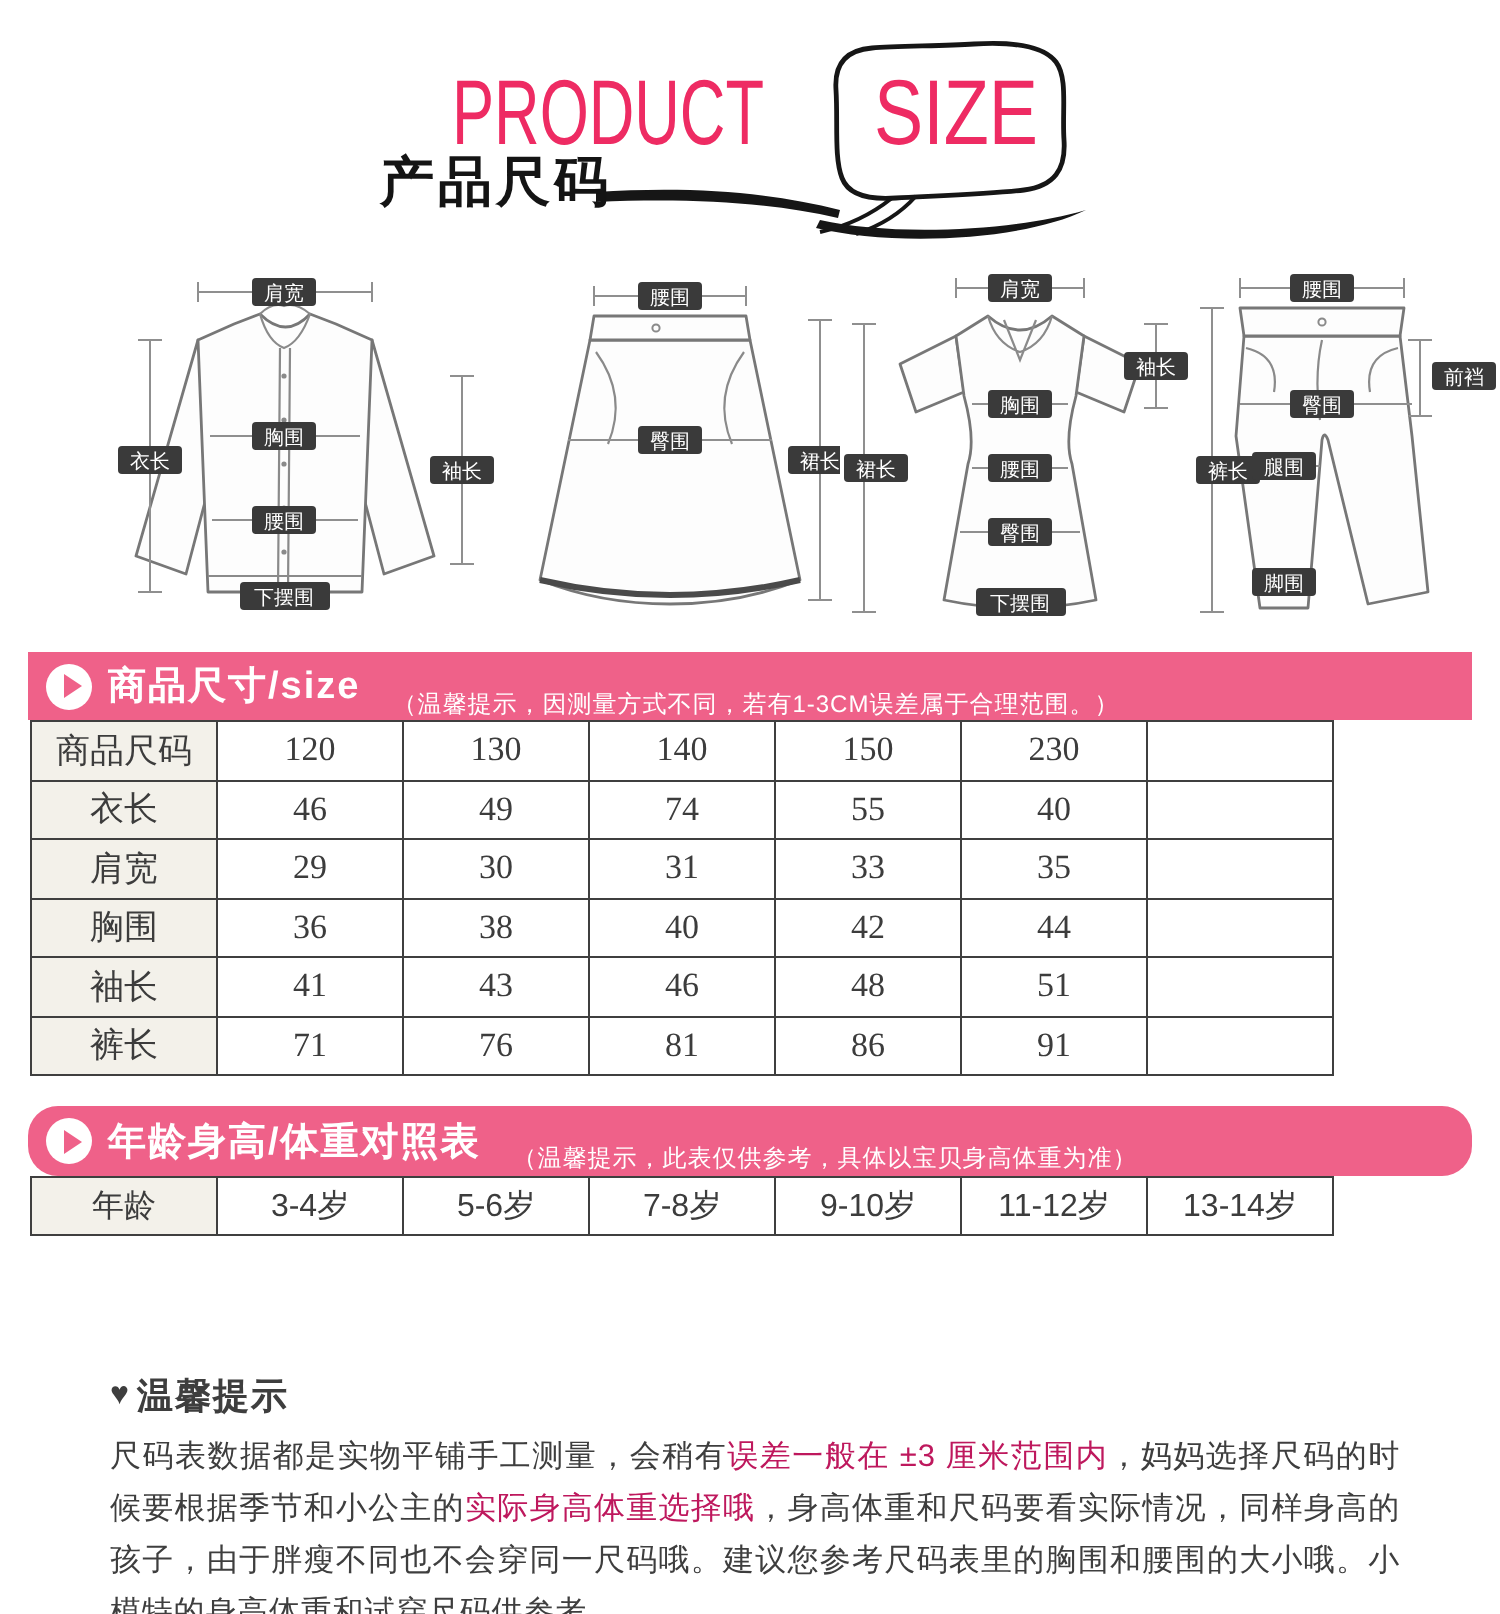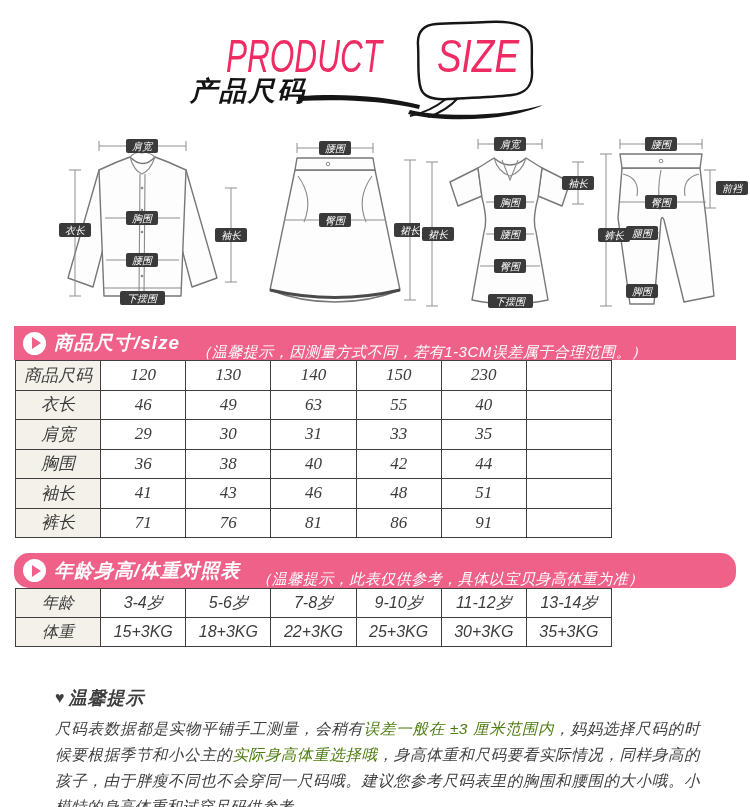--- a/index.html
+++ b/index.html
@@ -1,17 +1,17 @@
 <!DOCTYPE html>
 <html><head>
 <meta charset="utf-8">
 <style>
   html,body{margin:0;padding:0;background:#fff;}
   .page{position:relative;width:750px;height:807px;background:#ffffff;overflow:hidden;
-        font-family:"Liberation Sans", sans-serif;font-style:italic;}
+        font-family:"Liberation Sans", sans-serif;}
   svg text{font-family:"Liberation Sans", sans-serif;}
 
   
   .header-svg{position:absolute;left:0;top:15px;}
 
   
   .diagrams{position:absolute;left:0;top:130px;width:750px;height:192px;}
   .diagram{position:absolute;top:0;}
   .d-shirt{left:35px;}
   .d-skirt{left:250px;}
@@ -26,37 +26,37 @@
   
   .bar{position:absolute;left:14px;width:722px;height:34px;background:#ef6189;
        display:flex;align-items:center;color:#fff;}
   .bar1{top:326px;}
   .bar2{top:553px;height:35px;border-radius:15px;}
   .play{width:23px;height:23px;border-radius:50%;background:#fff;margin-left:9px;
         display:flex;align-items:center;justify-content:center;flex:0 0 auto;}
   .play i{display:block;width:0;height:0;border-left:9px solid #ef6189;
           border-top:6px solid transparent;border-bottom:6px solid transparent;margin-left:3px;}
   .bar-title{font-size:19px;font-weight:bold;margin-left:8px;letter-spacing:1px;}
-  .bar-note{font-size:15px;margin-left:16px;letter-spacing:0.5px;margin-top:18px;}
-
-  
-  table{border-collapse:collapse;table-layout:fixed;position:absolute;left:15px;width:597px;}
+  .bar-note{font-size:12px;margin-left:16px;letter-spacing:0.5px;margin-top:18px;}
+
+  
+  table{border-collapse:collapse;table-layout:fixed;position:absolute;left:15px;width:652px;}
   .t1{top:360px;font-family:"Liberation Serif","DejaVu Serif",serif;font-size:17px;}
   .t2{top:588px;font-size:16px;padding-left:40px;}
   td{border:1px solid #3f3f3f;text-align:center;color:#3c3c3c;padding:0;overflow:hidden;}
   .t1 td{height:28.5px;}
   .t2 td{height:28px;}
   td.rowhead{background:#f3f1ea;}
 
   
   .tips{position:absolute;left:55px;top:686px;width:645px;color:#3e3e3e;}
   .tips-title{font-size:18px;font-weight:bold;letter-spacing:1px;display:flex;align-items:center;}
   .tips-title .heart{font-size:16px;margin-right:3px;}
   .tips-body{margin-top:6px;font-size:15.5px;line-height:26px;letter-spacing:0.4px;text-align:justify;}
-  .muted{color:#4d7c0f;}
+  .muted{color:#be185d;}
 </style>
 </head>
 <body>
 
 <div class="page">
 
   <svg class="header-svg" width="750" height="112" viewBox="0 0 750 112">
     <text x="226" y="57" font-size="46" fill="#ee2b63" textLength="156" lengthAdjust="spacingAndGlyphs">PRODUCT</text>
     <text x="437" y="57" font-size="46" fill="#ee2b63" textLength="82" lengthAdjust="spacingAndGlyphs">SIZE</text>
 
@@ -233,21 +233,21 @@
       <td>130</td>
       <td>140</td>
       <td>150</td>
       <td>230</td>
       <td></td>
     </tr>
     <tr>
       <td class="rowhead">衣长</td>
       <td>46</td>
       <td>49</td>
-      <td>63</td>
+      <td>74</td>
       <td>55</td>
       <td>40</td>
       <td></td>
     </tr>
     <tr>
       <td class="rowhead">肩宽</td>
       <td>29</td>
       <td>30</td>
       <td>31</td>
       <td>33</td>
@@ -296,29 +296,20 @@
     <tbody>
         <tr>
       <td class="rowhead">年龄</td>
       <td>3-4岁</td>
       <td>5-6岁</td>
       <td>7-8岁</td>
       <td>9-10岁</td>
       <td>11-12岁</td>
       <td>13-14岁</td>
     </tr>
-    <tr>
-      <td class="rowhead">体重</td>
-      <td>15+3KG</td>
-      <td>18+3KG</td>
-      <td>22+3KG</td>
-      <td>25+3KG</td>
-      <td>30+3KG</td>
-      <td>35+3KG</td>
-    </tr>
   </tbody>
     </table>
 
   <div class="tips">
     <div class="tips-title">
       <span class="heart">♥</span>
       <span>温馨提示</span>
     </div>
     <p class="tips-body"><span>尺码表数据都是实物平铺手工测量，会稍有</span><span class="muted">误差一般在 ±3 厘米范围内</span><span>，妈妈选择尺码的时候要根据季节和小公主的</span><span class="muted">实际身高体重选择哦</span><span>，身高体重和尺码要看实际情况，同样身高的孩子，由于胖瘦不同也不会穿同一尺码哦。建议您参考尺码表里的胸围和腰围的大小哦。小模特的身高体重和试穿尺码供参考。</span></p>
   </div>

